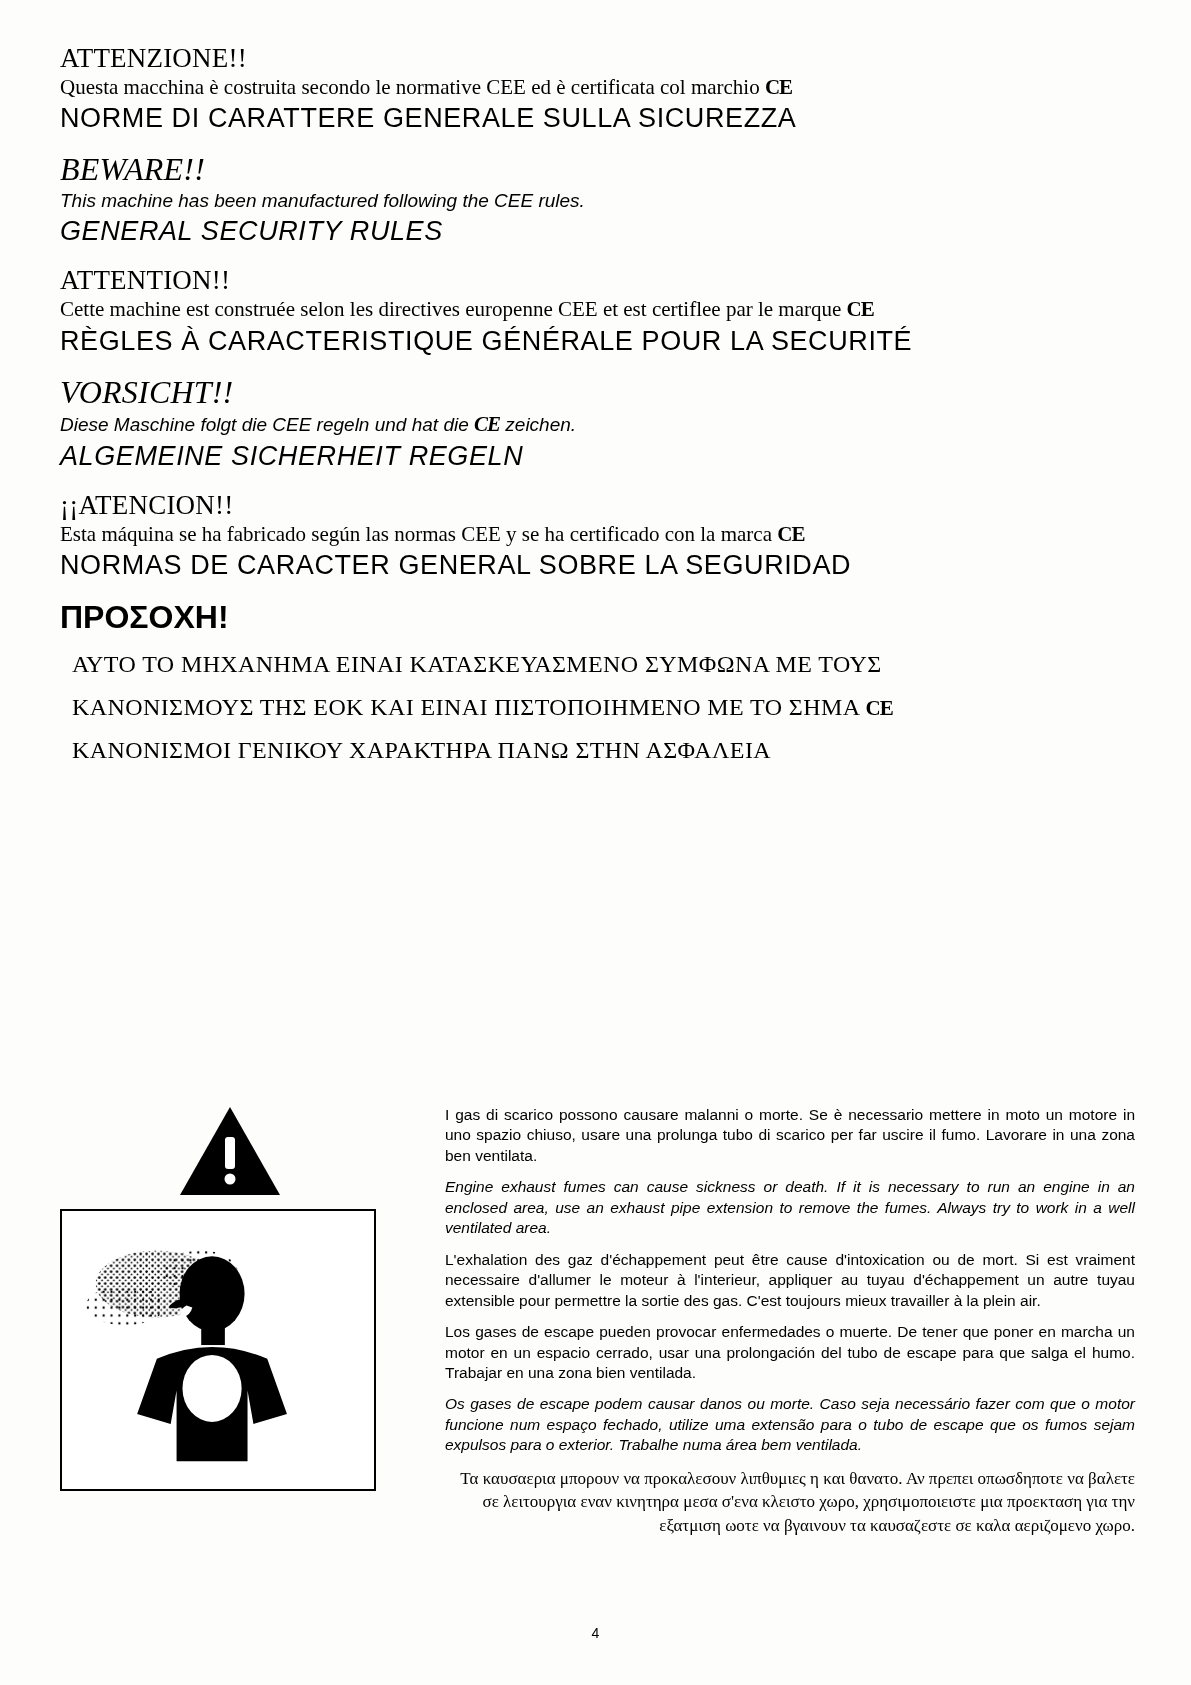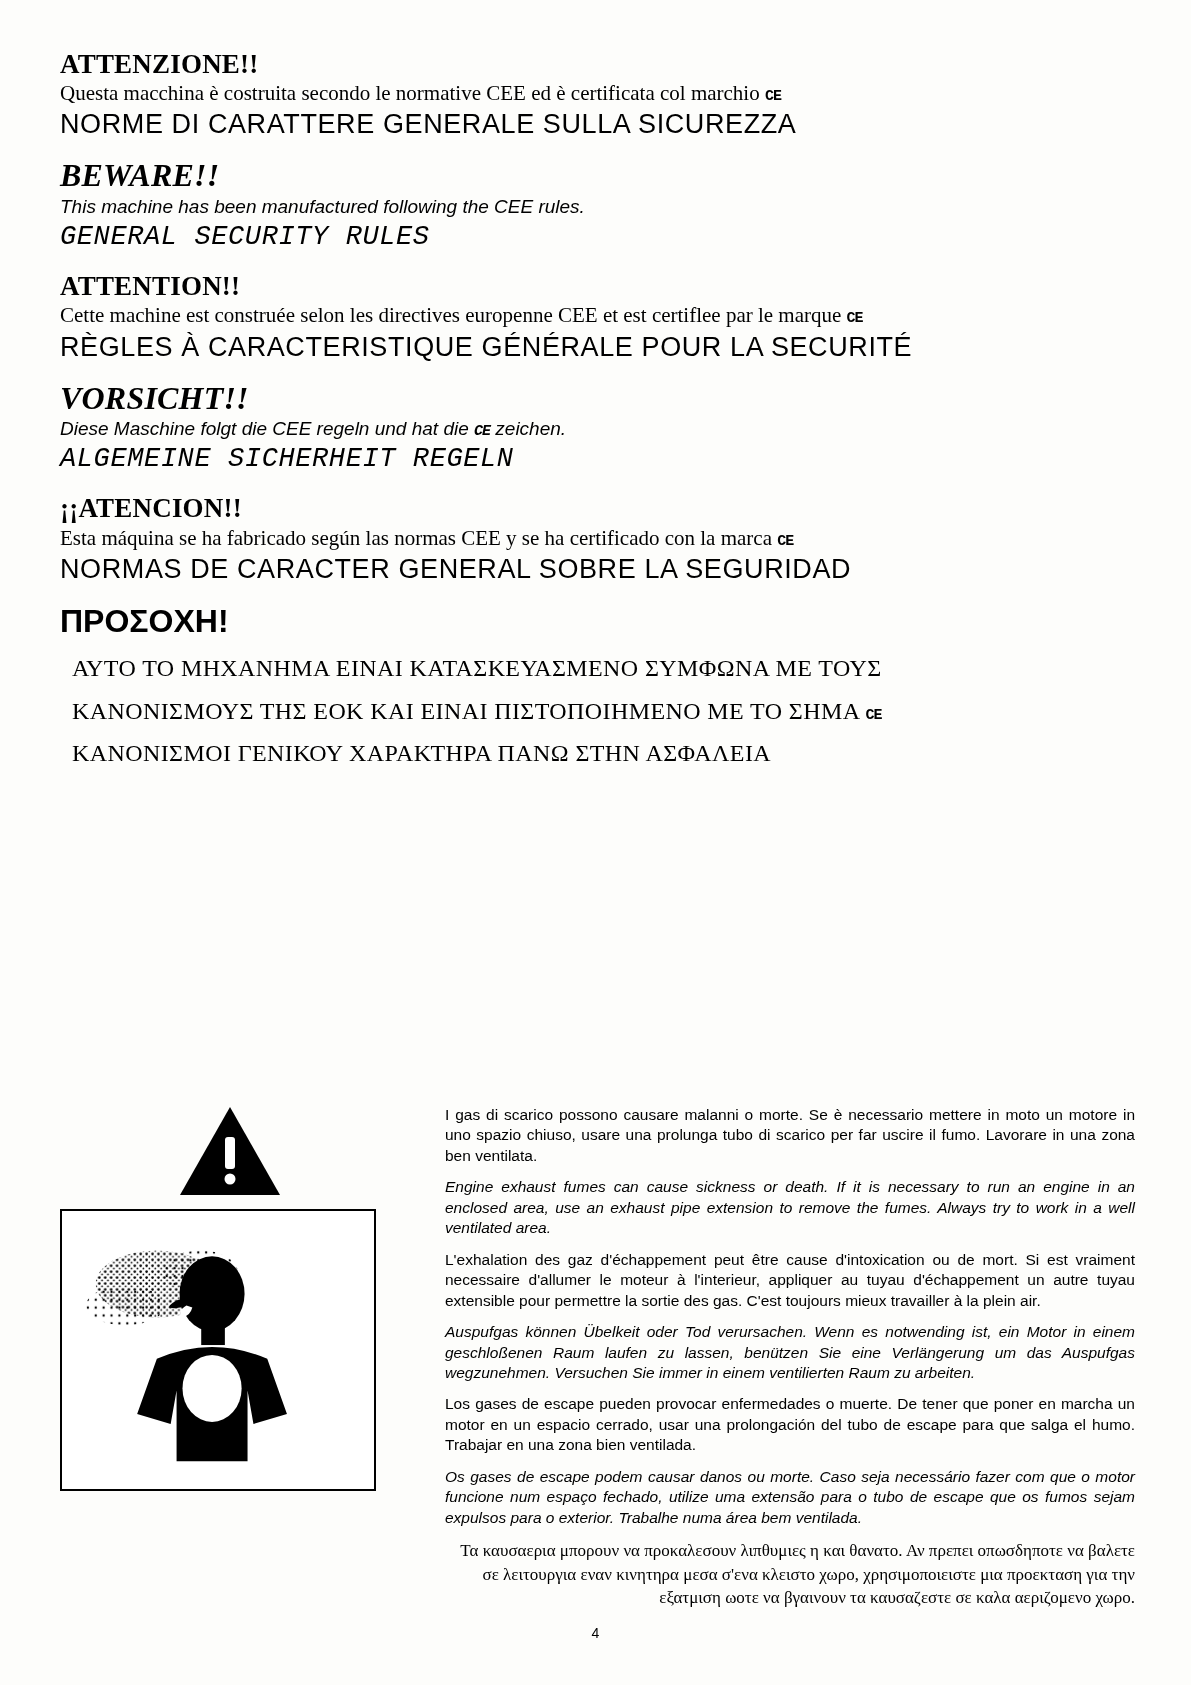--- a/index.html
+++ b/index.html
@@ -28,25 +28,25 @@
     top: 40px;
     width: 1075px;
   }
 
   
   .lang-block {
     margin-bottom: 18px;
   }
   .lang-title {
     font-family: "Liberation Serif", serif;
-    font-weight: bold;
+    font-weight: normal;
     font-size: 27px;
     letter-spacing: 0.2px;
     line-height: 1.12;
-    margin: 9px 0 2px 0;
+    margin: 3px 0 2px 0;
   }
   .lang-title.italic {
     font-style: italic;
     font-size: 32px;
   }
   .lang-sub {
     font-family: "Liberation Serif", serif;
     font-size: 21px;
     line-height: 1.2;
     margin: 0 0 3px 0;
@@ -59,26 +59,25 @@
   }
   .lang-head {
     font-family: "Liberation Sans", sans-serif;
     font-size: 27px;
     line-height: 1.15;
     letter-spacing: 0.6px;
     margin: 0;
   }
   .lang-head.italic {
     font-style: italic;
-    font-family: Liberation Mono, monospace;
   }
   .ce {
-    font-family: Liberation Mono, monospace;
+    font-family: Liberation Serif, serif;
     font-weight: bold;
-    font-size: 15px;
+    font-size: 21px;
     letter-spacing: -1px;
   }
 
   
   .greek-title {
     font-family: Liberation Sans, sans-serif;
     font-weight: bold;
     font-size: 32px;
     margin: 0 0 13px 0;
   }
@@ -243,21 +242,20 @@
           <ellipse cx="152" cy="180" rx="30" ry="34" fill="#fff"></ellipse>
           <ellipse cx="152" cy="178" rx="24" ry="28" fill="#fff" stroke="#000" stroke-width="0"></ellipse>
         </svg>
       </div>
     </div>
 
     <div class="warn-right">
       <p class="warn-p">I gas di scarico possono causare malanni o morte. Se è necessario mettere in moto un motore in uno spazio chiuso, usare una prolunga tubo di scarico per far uscire il fumo. Lavorare in una zona ben ventilata.</p>
       <p class="warn-p italic">Engine exhaust fumes can cause sickness or death. If it is necessary to run an engine in an enclosed area, use an exhaust pipe extension to remove the fumes. Always try to work in a well ventilated area.</p>
       <p class="warn-p">L'exhalation des gaz d'échappement peut être cause d'intoxication ou de mort. Si est vraiment necessaire d'allumer le moteur à l'interieur, appliquer au tuyau d'échappement un autre tuyau extensible pour permettre la sortie des gas. C'est toujours mieux travailler à la plein air.</p>
-      <p class="warn-p italic">Auspufgas können Übelkeit oder Tod verursachen. Wenn es notwending ist, ein Motor in einem geschloßenen Raum laufen zu lassen, benützen Sie eine Verlängerung um das Auspufgas wegzunehmen. Versuchen Sie immer in einem ventilierten Raum zu arbeiten.</p>
       <p class="warn-p">Los gases de escape pueden provocar enfermedades o muerte. De tener que poner en marcha un motor en un espacio cerrado, usar una prolongación del tubo de escape para que salga el humo. Trabajar en una zona bien ventilada.</p>
       <p class="warn-p italic">Os gases de escape podem causar danos ou morte. Caso seja necessário fazer com que o motor funcione num espaço fechado, utilize uma extensão para o tubo de escape que os fumos sejam expulsos para o exterior. Trabalhe numa área bem ventilada.</p>
       <p class="warn-p greek">Τα καυσαερια μπορουν να προκαλεσουν λιπθυμιες η και θανατο. Αν πρεπει οπωσδηποτε να βαλετε σε λειτουργια εναν κινητηρα μεσα σ'ενα κλειστο χωρο, χρησιμοποιειστε μια προεκταση για την εξατμιση ωοτε να βγαινουν τα καυσαζεστε σε καλα αεριζομενο χωρο.</p>
     </div>
 
   </div>
 
   <div class="page-num">4</div>
 
 </div>

